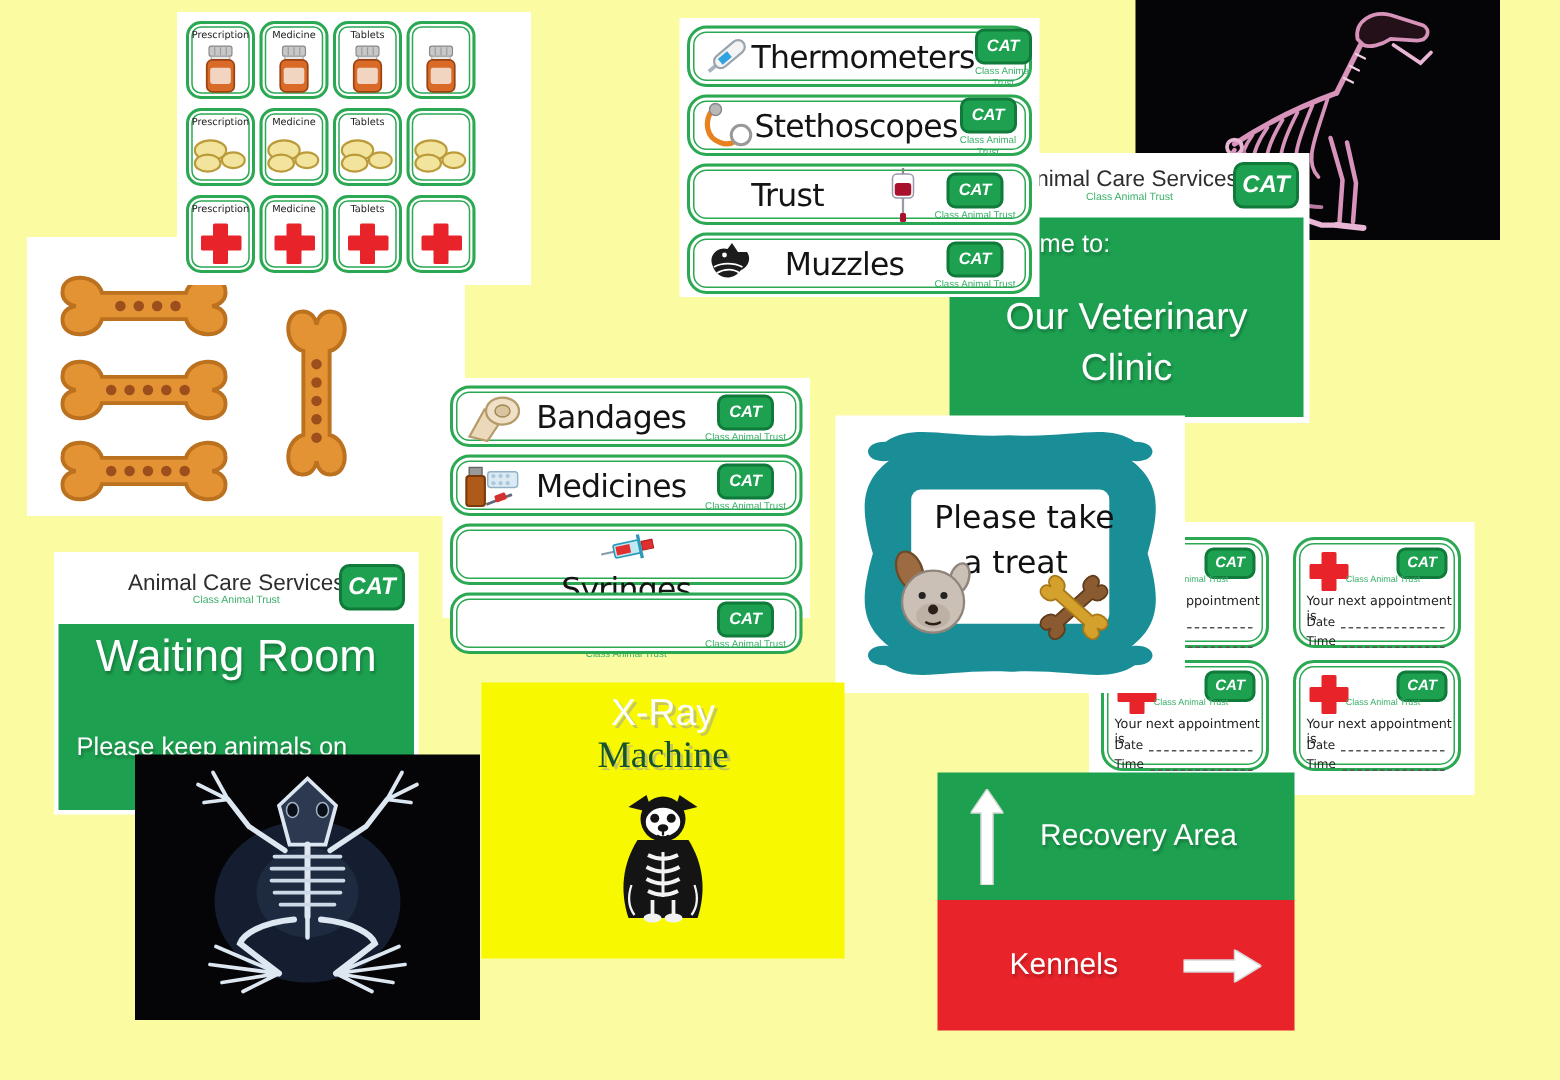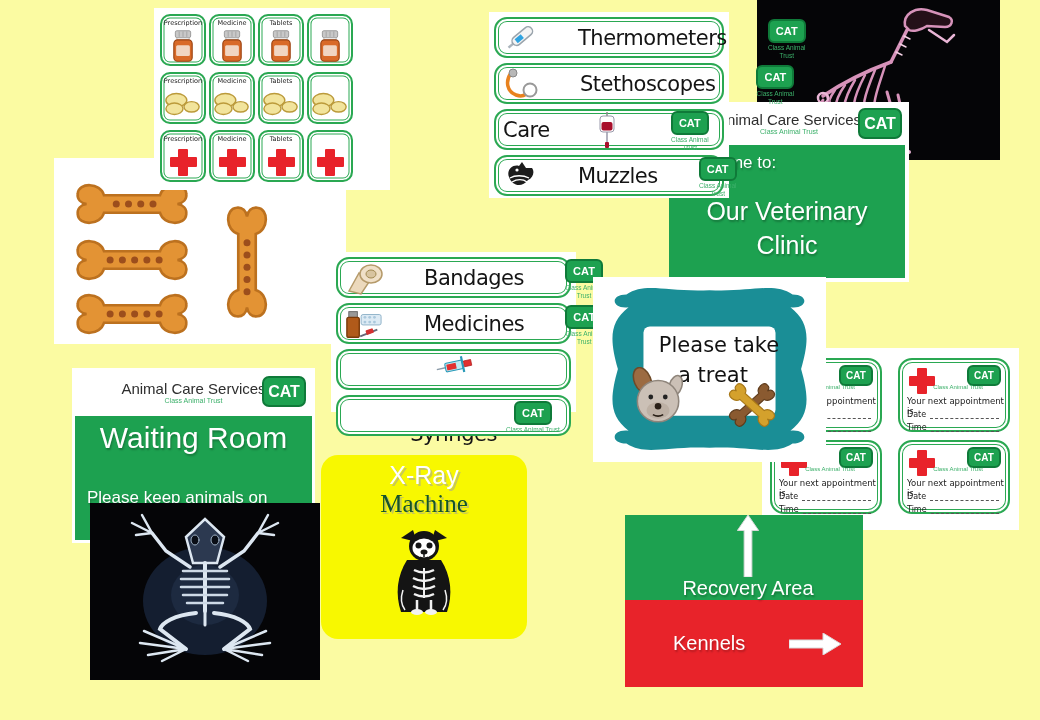--- a/index.html
+++ b/index.html
@@ -3,35 +3,35 @@
 <meta charset="utf-8">
 <style>
   :root{
     --green:#1da150; --green-border:#2aa852; --badge-border:#0f7a39;
     --red:#e8232a; --teal:#1a8e96; --trustg:#3cb06a;
   }
   *{margin:0;padding:0;box-sizing:border-box;}
   body{font-family:"Liberation Sans",sans-serif;}
   .hand{font-family:"DejaVu Sans",sans-serif;}
   #canvas{position:relative;width:1040px;height:720px;background:#fbfba2;overflow:hidden;}
-  .sheet{position:absolute;background:#fff;margin-left:36px;}
+  .sheet{position:absolute;background:#fff;}
   .photo{position:absolute;background:#050507;}
 
   
   .cat-badge{display:inline-flex;align-items:center;justify-content:center;
     background:var(--green);border:2px solid var(--badge-border);border-radius:6px;
-    color:#fff;font-weight:bold;width:38px;height:24px;font-size:11px;}
+    color:#fff;font-weight:bold;width:38px;height:24px;font-size:11px;font-style:italic;}
   .cat-badge.lg{width:44px;height:31px;font-size:16px;border-radius:7px;}
   .cat-badge.sm{width:34px;height:21px;font-size:10px;}
   .trust{color:var(--trustg);font-size:6.5px;text-align:center;line-height:1.1;}
 
   
   .strip{position:absolute;left:5px;right:5px;height:41px;border:2.5px solid var(--green-border);
     border-radius:13px;box-shadow:inset 0 0 0 2px #fff, inset 0 0 0 3px var(--green-border);
-    display:flex;align-items:center;padding:0 7px;background:#fff;gap:41px;}
+    display:flex;align-items:center;padding:0 7px;background:#fff;}
   .strip-icon{order:0;width:38px;display:flex;justify-content:center;align-items:center;}
   .strip-label{order:1;flex:1;text-align:center;font-size:21px;color:#141414;letter-spacing:-0.5px;}
   .strip-right{order:3;width:58px;display:flex;flex-direction:column;align-items:center;gap:1px;padding-top:3px;}
   .icon-mid .strip-icon{order:2;}
 
   
   .pgrid{position:absolute;left:6px;top:6px;display:grid;grid-template-columns:repeat(4,46px);
     grid-auto-rows:52px;column-gap:3px;row-gap:6px;}
   .pcell{border:2px solid var(--green-border);border-radius:10px;
     box-shadow:inset 0 0 0 1.5px #fff, inset 0 0 0 2.5px var(--green-border);
@@ -310,21 +310,21 @@
     <div class="strip icon-mid" style="top:97px;">
       <span class="strip-icon">
           <svg width="20" height="36" viewBox="0 0 20 36">
             <path d="M10,0 v4" stroke="#888" stroke-width="1.5"></path>
             <rect x="3" y="4" width="14" height="16" rx="3" fill="#fff" stroke="#99a"></rect>
             <rect x="4.5" y="10" width="11" height="8.5" rx="2" fill="#a8102c"></rect>
             <path d="M10,20 v10" stroke="#99a" stroke-width="1.5"></path>
             <rect x="8" y="30" width="4" height="6" rx="1" fill="#a8102c"></rect>
           </svg>
         </span>
-      <span class="strip-label hand">Care</span>
+      <span class="strip-label hand">Trust</span>
       <span class="strip-right">
           <span class="cat-badge">CAT</span>
           <span class="trust">Class Animal Trust</span>
         </span>
     </div>
     <div class="strip" style="top:143px;">
       <span class="strip-icon">
           <svg width="34" height="30" viewBox="0 0 34 30">
             <path d="M6,16 C3,9 10,3 16,5 L19,1 L23,7 L29,7 C32,11 30,17 25,19 C19,27 9,25 6,16 Z" fill="#1c1c1c"></path>
             <path d="M7,17 C12,14 20,14 26,17 M9,21 C14,18 20,18 24,21" stroke="#fff" stroke-width="1.3" fill="none"></path>
@@ -496,21 +496,21 @@
         <div class="trust hdr-trust">Class Animal Trust</div>
       </div>
       <span class="cat-badge lg hdr-badge" style="top:8px;right:9px;">CAT</span>
     </div>
     <div style="position:absolute;left:3px;right:3px;top:48px;bottom:3px;background:var(--green);">
       <div class="green-title" style="position:absolute;left:0;right:0;top:5px;text-align:center;font-size:30px;">Waiting Room</div>
       <div class="green-title" style="position:absolute;left:12px;top:72px;font-size:17px;">Please keep animals on</div>
     </div>
   </div>
 
-  <div style="position:absolute;left:321px;top:455px;width:206px;height:184px;background:#f8f800;z-index:9;border-radius:17px;">
+  <div style="position:absolute;left:321px;top:455px;width:242px;height:184px;background:#f8f800;z-index:9;">
     <div style="margin-top:6px;text-align:center;font-size:25px;color:#fff;text-shadow:2px 2px 0 rgba(160,160,160,.55);">X-Ray</div>
     <div style="text-align:center;font-size:25px;color:#14532d;text-shadow:2px 2px 0 rgba(160,160,160,.55);font-family:Liberation Serif, serif;">Machine</div>
     <svg style="display:block;margin:8px auto 0;" width="66" height="92" viewBox="0 0 66 88">
       <path d="M10,10 L22,2 L26,14 Z" fill="#141414"></path>
         <path d="M56,10 L44,2 L40,14 Z" fill="#141414"></path>
       <circle cx="33" cy="18" r="15" fill="#141414"></circle>
       <ellipse cx="33" cy="20" rx="11.5" ry="9.5" fill="#fff"></ellipse>
       <circle cx="27.5" cy="17.5" r="3" fill="#141414"></circle>
         <circle cx="38.5" cy="17.5" r="3" fill="#141414"></circle>
       <ellipse cx="33" cy="24" rx="3.5" ry="2.5" fill="#141414"></ellipse>
@@ -542,21 +542,21 @@
         <path d="M168,30 L178,12 M168,30 L188,20 M168,30 L184,32" stroke-width="2.5"></path>
         <path d="M106,110 C84,112 72,120 70,126 L96,146" stroke-width="4"></path>
         <path d="M96,146 L54,128 M96,146 L50,140 M96,146 L58,152 M96,146 L72,158" stroke-width="2.5"></path>
         <path d="M124,110 C146,112 158,120 160,126 L134,146" stroke-width="4"></path>
         <path d="M134,146 L176,128 M134,146 L180,140 M134,146 L172,152 M134,146 L158,158" stroke-width="2.5"></path>
       </g>
     </svg>
   </div>
 
   <div style="position:absolute;left:625px;top:515px;width:238px;z-index:11;">
-    <div style="height:85px;background:var(--green);display:flex;align-items:center;padding:0 14px 0 22px;flex-direction:column;">
+    <div style="height:85px;background:var(--green);display:flex;align-items:center;padding:0 14px 0 22px;">
       <svg width="22" height="64" viewBox="0 0 22 64">
           <polygon points="11,0 22,16 15,16 15,64 7,64 7,16 0,16" fill="#fff" stroke="#d8d8d8"></polygon>
         </svg>
       <div class="green-title" style="flex:1;text-align:center;font-size:20px;">Recovery Area</div>
     </div>
     <div style="height:87px;background:var(--red);display:flex;align-items:center;justify-content:space-between;padding:0 22px 0 48px;">
       <div class="green-title" style="font-size:20px;">Kennels</div>
       <svg width="52" height="22" viewBox="0 0 52 22">
           <polygon points="52,11 34,0 34,7 0,7 0,15 34,15 34,22" fill="#fff" stroke="#d8d8d8"></polygon>
         </svg>

